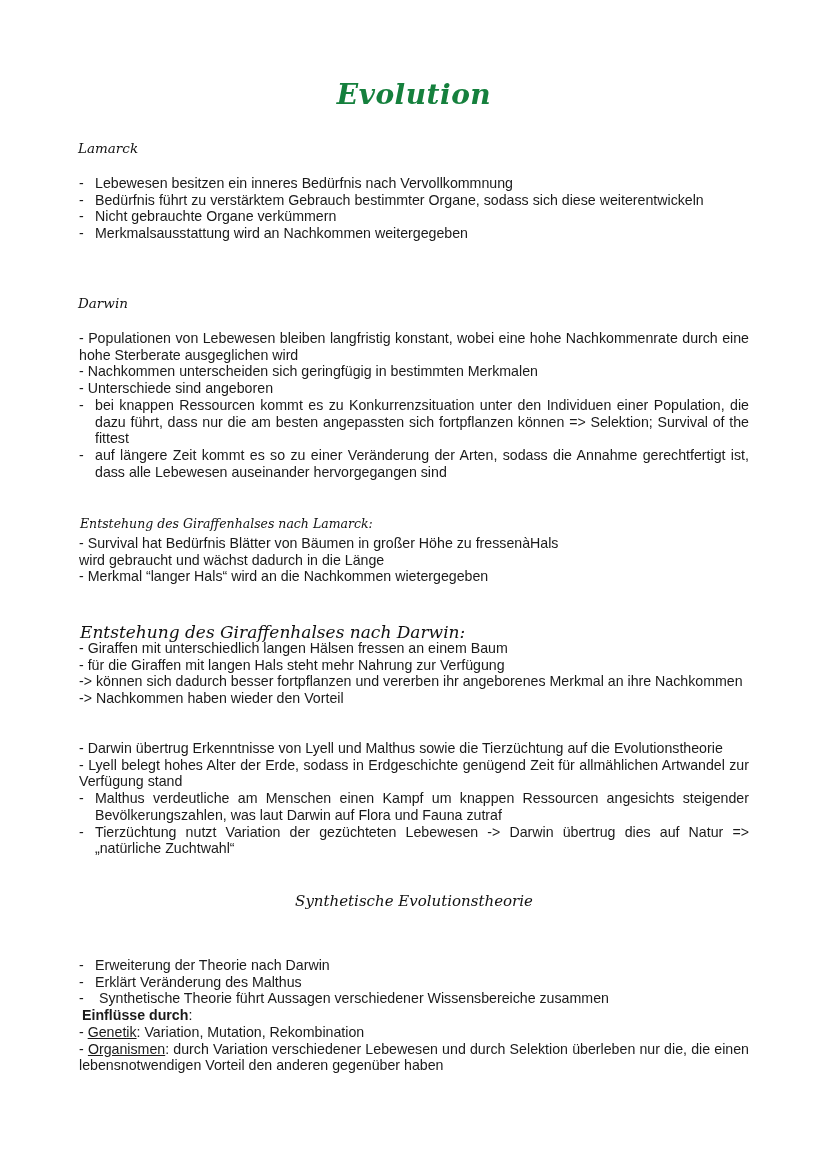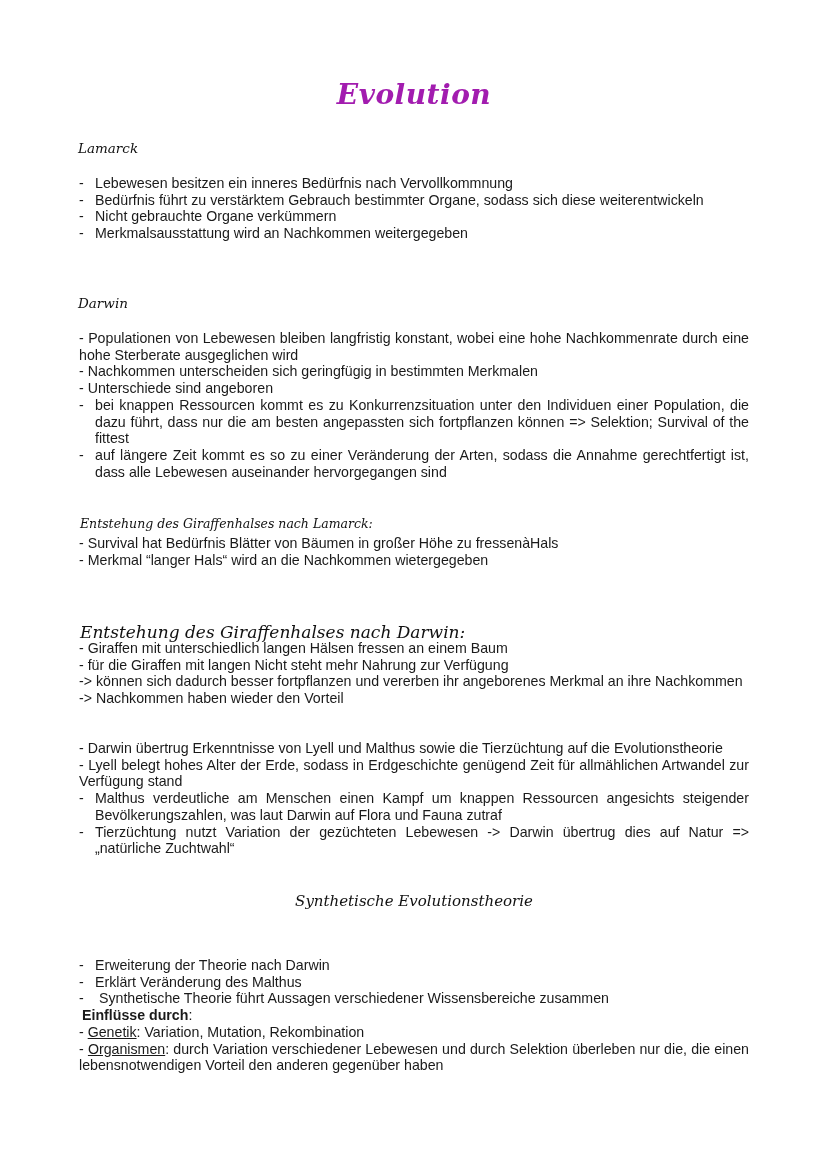--- a/index.html
+++ b/index.html
@@ -1,21 +1,21 @@
 <!DOCTYPE html>
 <html><head>
 <meta charset="utf-8">
 <style>
   html, body { margin: 0; padding: 0; background: #ffffff; }
   body { width: 828px; height: 1171px; position: relative; overflow: hidden;
          font-family: "Liberation Sans", sans-serif; color: #1a1a1a; }
   .page { position: absolute; left: 0; top: 0; width: 828px; height: 1171px; }
   .title { position: absolute; left: 0; width: 828px; top: 78px; text-align: center;
            font-family: "DejaVu Serif", serif; font-style: italic; font-weight: bold;
-           font-size: 28px; letter-spacing: 0.5px; color: #a21caf; }
+           font-size: 28px; letter-spacing: 0.5px; color: #15803d; }
   .script-h { position: absolute; left: 78px; font-family: "DejaVu Serif", serif;
               font-style: italic; font-size: 13.5px; color: #111; }
   .script-h.center { left: 0; width: 828px; text-align: center; font-size: 15px; }
   .block { position: absolute; left: 79px; width: 670px; font-size: 14.2px; line-height: 16.7px; }
   .line { margin: 0; }
   .bul { display: flex; }
   .bul .dash { width: 16px; flex: none; }
   .bul .txt { flex: 1; text-align: justify; text-align-last: left; }
   .plain { text-align: justify; text-align-last: left; }
   .bold { font-weight: bold; margin-top: 16px; }
@@ -59,27 +59,28 @@
       </div>
     <div class="bul">
         <span class="dash">-</span>
         <span class="txt">auf längere Zeit kommt es so zu einer Veränderung der Arten, sodass die Annahme gerechtfertigt ist, dass alle Lebewesen auseinander hervorgegangen sind</span>
       </div>
   </div>
 
   <div class="script-h" style="top:516px; left:80px; font-size:12.5px;">Entstehung des Giraffenhalses nach Lamarck:</div>
   <div class="block" style="top:535px;">
     <div class="line">- Survival hat Bedürfnis Blätter von Bäumen in großer Höhe zu fressenàHals</div>
+    <div class="line">wird gebraucht und wächst dadurch in die Länge</div>
     <div class="line">- Merkmal “langer Hals“ wird an die Nachkommen wietergegeben</div>
   </div>
 
   <div class="script-h" style="top:622px; left:80px; font-size:17px;">Entstehung des Giraffenhalses nach Darwin:</div>
   <div class="block" style="top:640px;">
     <div class="line plain">- Giraffen mit unterschiedlich langen Hälsen fressen an einem Baum</div>
-    <div class="line plain">- für die Giraffen mit langen Nicht steht mehr Nahrung zur Verfügung</div>
+    <div class="line plain">- für die Giraffen mit langen Hals steht mehr Nahrung zur Verfügung</div>
     <div class="line plain">-&gt; können sich dadurch besser fortpflanzen und vererben ihr angeborenes Merkmal an ihre Nachkommen</div>
     <div class="line plain">-&gt; Nachkommen haben wieder den Vorteil</div>
   </div>
 
   <div class="block" style="top:740px;">
     <div class="line plain">- Darwin übertrug Erkenntnisse von Lyell und Malthus sowie die Tierzüchtung auf die Evolutionstheorie</div>
     <div class="line plain">- Lyell belegt hohes Alter der Erde, sodass in Erdgeschichte genügend Zeit für allmählichen Artwandel zur Verfügung stand</div>
     <div class="bul">
         <span class="dash">-</span>
         <span class="txt">Malthus verdeutliche am Menschen einen Kampf um knappen Ressourcen angesichts steigender Bevölkerungszahlen, was laut Darwin auf Flora und Fauna zutraf</span>

